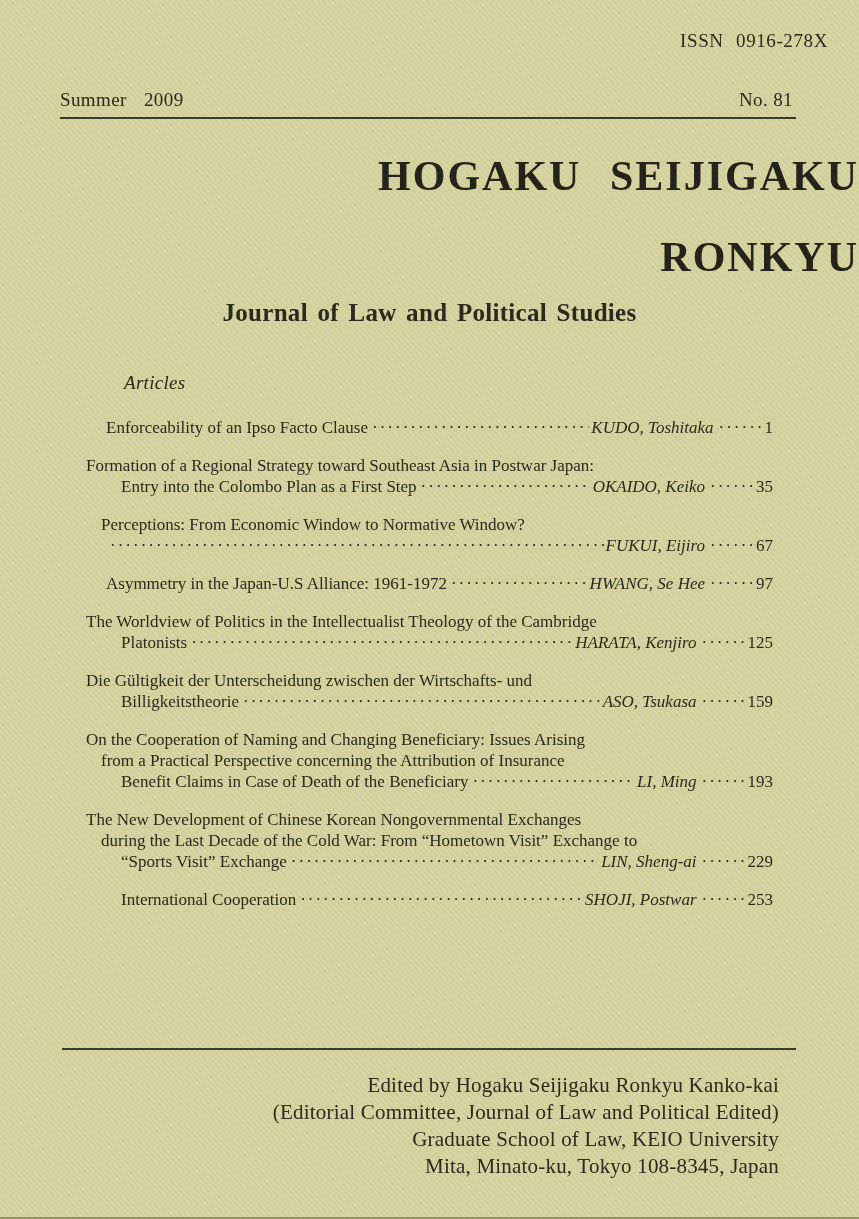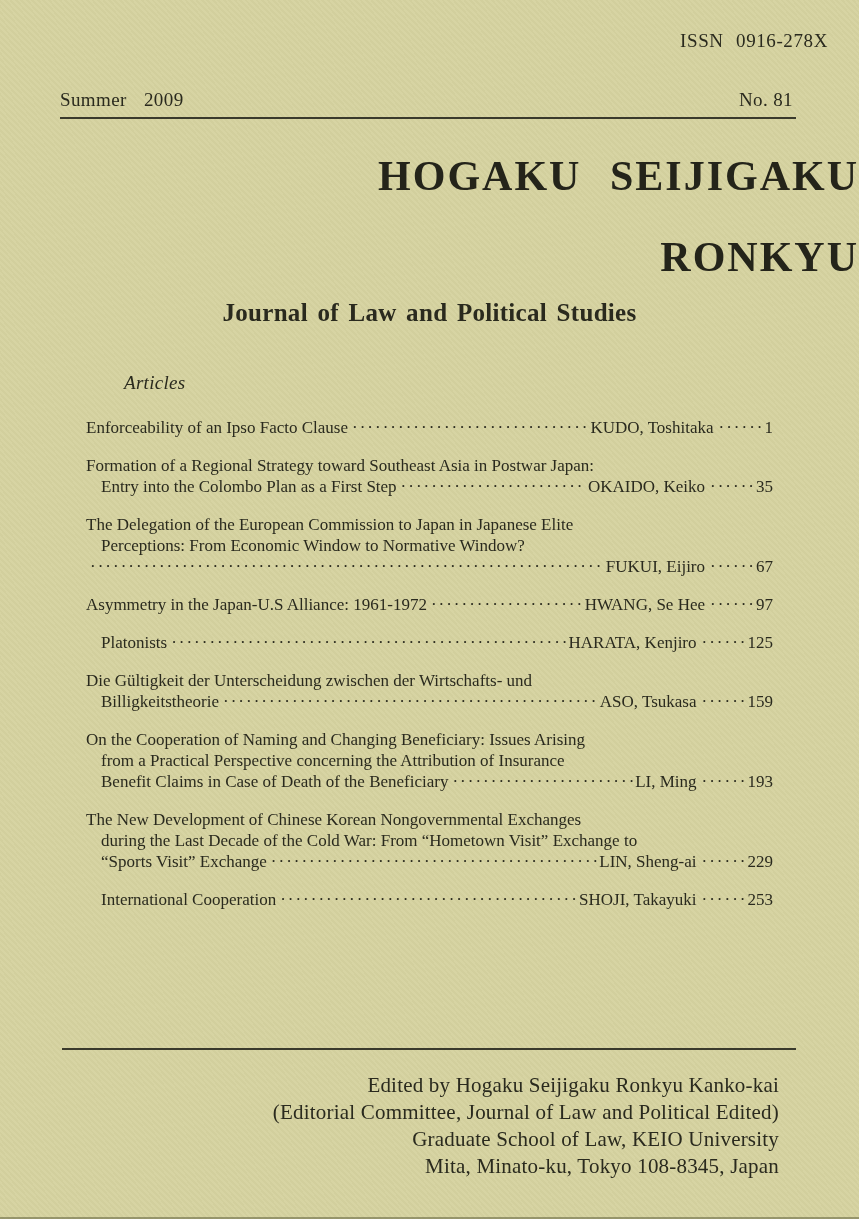--- a/index.html
+++ b/index.html
@@ -75,31 +75,31 @@
     margin-left: 44px;
   }
   .toc {
     position: absolute;
     top: 417px; left: 86px; right: 86px;
     font-size: 17px;
   }
   .entry { margin-bottom: 17px; }
   .line { line-height: 21px; white-space: nowrap; }
   .line.ind { padding-left: 15px; }
-  .leader { display: flex; align-items: baseline; }
+  .leader { display: flex; align-items: baseline; margin-left: 20px; }
   .leader .t { white-space: nowrap; }
   .leader .dots {
     flex: 1 1 auto;
     min-width: 14px;
     overflow: hidden;
     white-space: nowrap;
     letter-spacing: 2px;
     margin: 0 2px 0 4px;
   }
-  .leader .author { white-space: nowrap; }
+  .leader .author { white-space: nowrap; font-style: italic; }
   .leader .sep { letter-spacing: 2px; margin-left: 5px; white-space: nowrap; }
   .leader .pg { width: 33px; text-align: right; white-space: nowrap; }
   .rule-bottom {
     position: absolute;
     top: 1048px; left: 62px; right: 63px;
     height: 2px;
     background: var(--rule);
   }
   .footer-text {
     position: absolute;
@@ -151,39 +151,39 @@
         <div class="line">Formation of a Regional Strategy toward Southeast Asia in Postwar Japan:</div>
         <div class="line leader ind">
           <span class="t">Entry into the Colombo Plan as a First Step</span>
           <span class="dots">········································································································································································································</span>
           <span class="author">OKAIDO, Keiko</span>
           <span class="sep">······</span>
           <span class="pg">35</span>
         </div>
       </div>
       <div class="entry">
-        <div class="line">The Delegation of the European Commission to Japan in Japanese Elite</div>
         <div class="line ind">Perceptions: From Economic Window to Normative Window?</div>
         <div class="line leader">
           <span class="dots">········································································································································································································</span>
           <span class="author">FUKUI, Eijiro</span>
           <span class="sep">······</span>
           <span class="pg">67</span>
         </div>
       </div>
       <div class="entry">
         <div class="line leader">
           <span class="t">Asymmetry in the Japan-U.S Alliance: 1961-1972</span>
           <span class="dots">········································································································································································································</span>
           <span class="author">HWANG, Se Hee</span>
           <span class="sep">······</span>
           <span class="pg">97</span>
         </div>
       </div>
       <div class="entry">
+        <div class="line">The Worldview of Politics in the Intellectualist Theology of the Cambridge</div>
         <div class="line leader ind">
           <span class="t">Platonists</span>
           <span class="dots">········································································································································································································</span>
           <span class="author">HARATA, Kenjiro</span>
           <span class="sep">······</span>
           <span class="pg">125</span>
         </div>
       </div>
       <div class="entry">
         <div class="line">Die Gültigkeit der Unterscheidung zwischen der Wirtschafts- und</div>
@@ -214,21 +214,21 @@
           <span class="dots">········································································································································································································</span>
           <span class="author">LIN, Sheng-ai</span>
           <span class="sep">······</span>
           <span class="pg">229</span>
         </div>
       </div>
       <div class="entry">
         <div class="line leader ind">
           <span class="t">International Cooperation</span>
           <span class="dots">········································································································································································································</span>
-          <span class="author">SHOJI, Takayuki</span>
+          <span class="author">SHOJI, Postwar</span>
           <span class="sep">······</span>
           <span class="pg">253</span>
         </div>
       </div>
     </div>
 
   <div class="rule-bottom"></div>
 
   <div class="footer-text">
     <div class="fline">Edited by Hogaku Seijigaku Ronkyu Kanko-kai</div>

